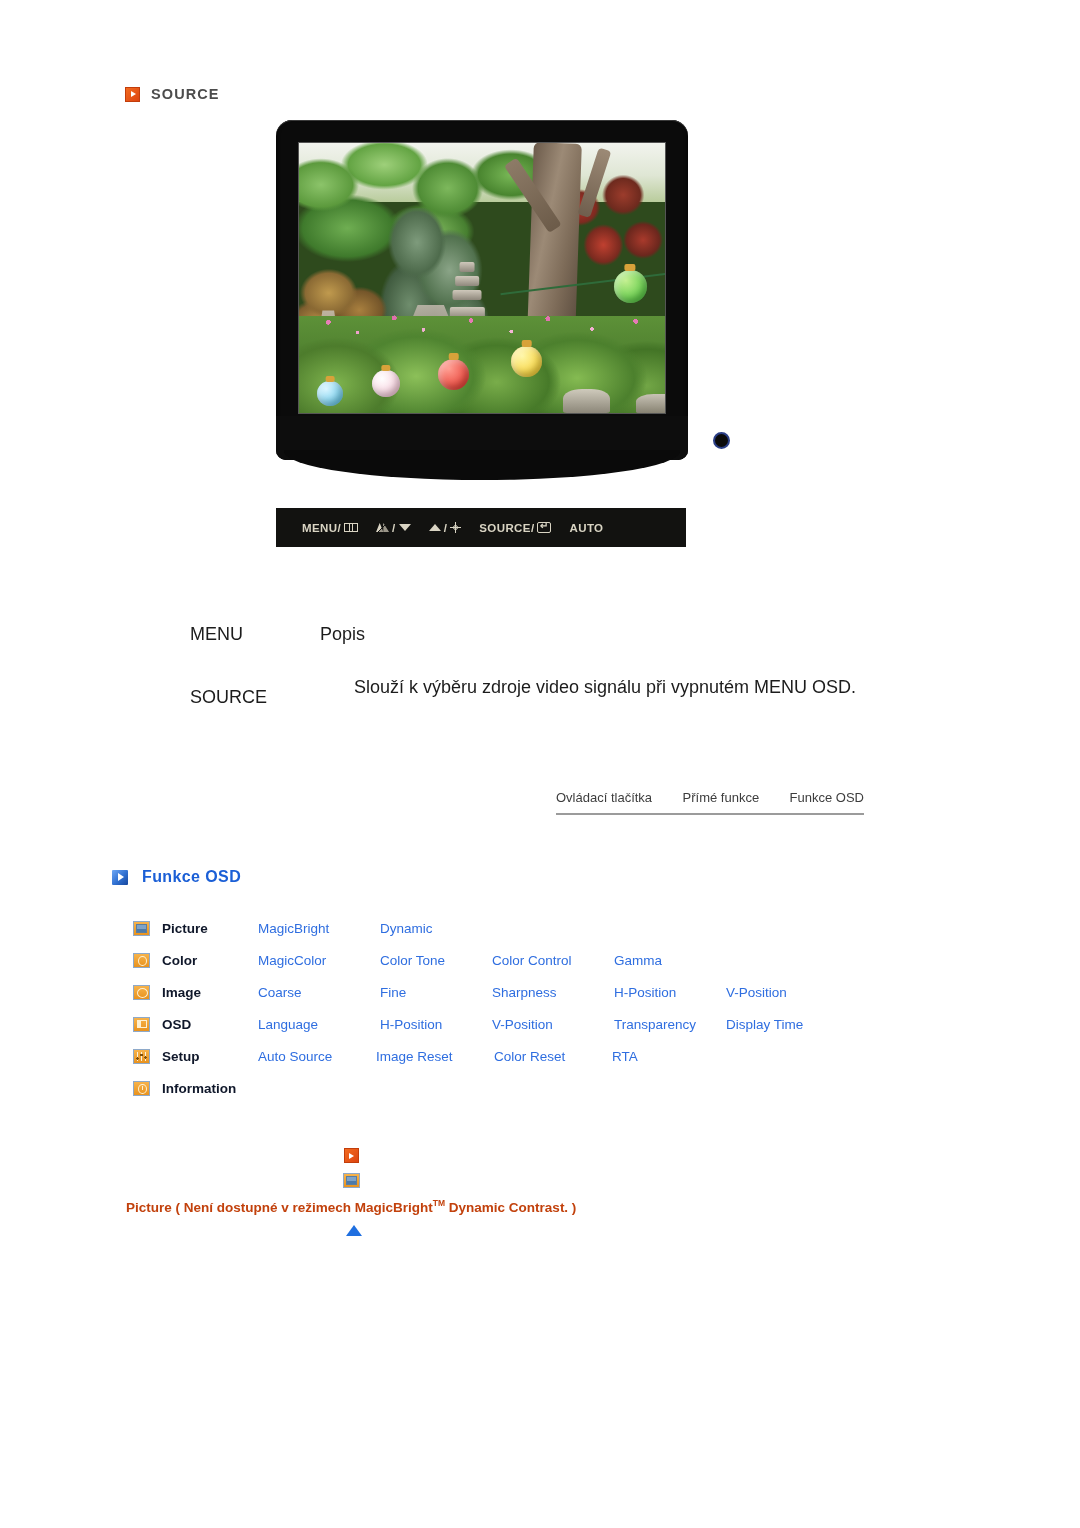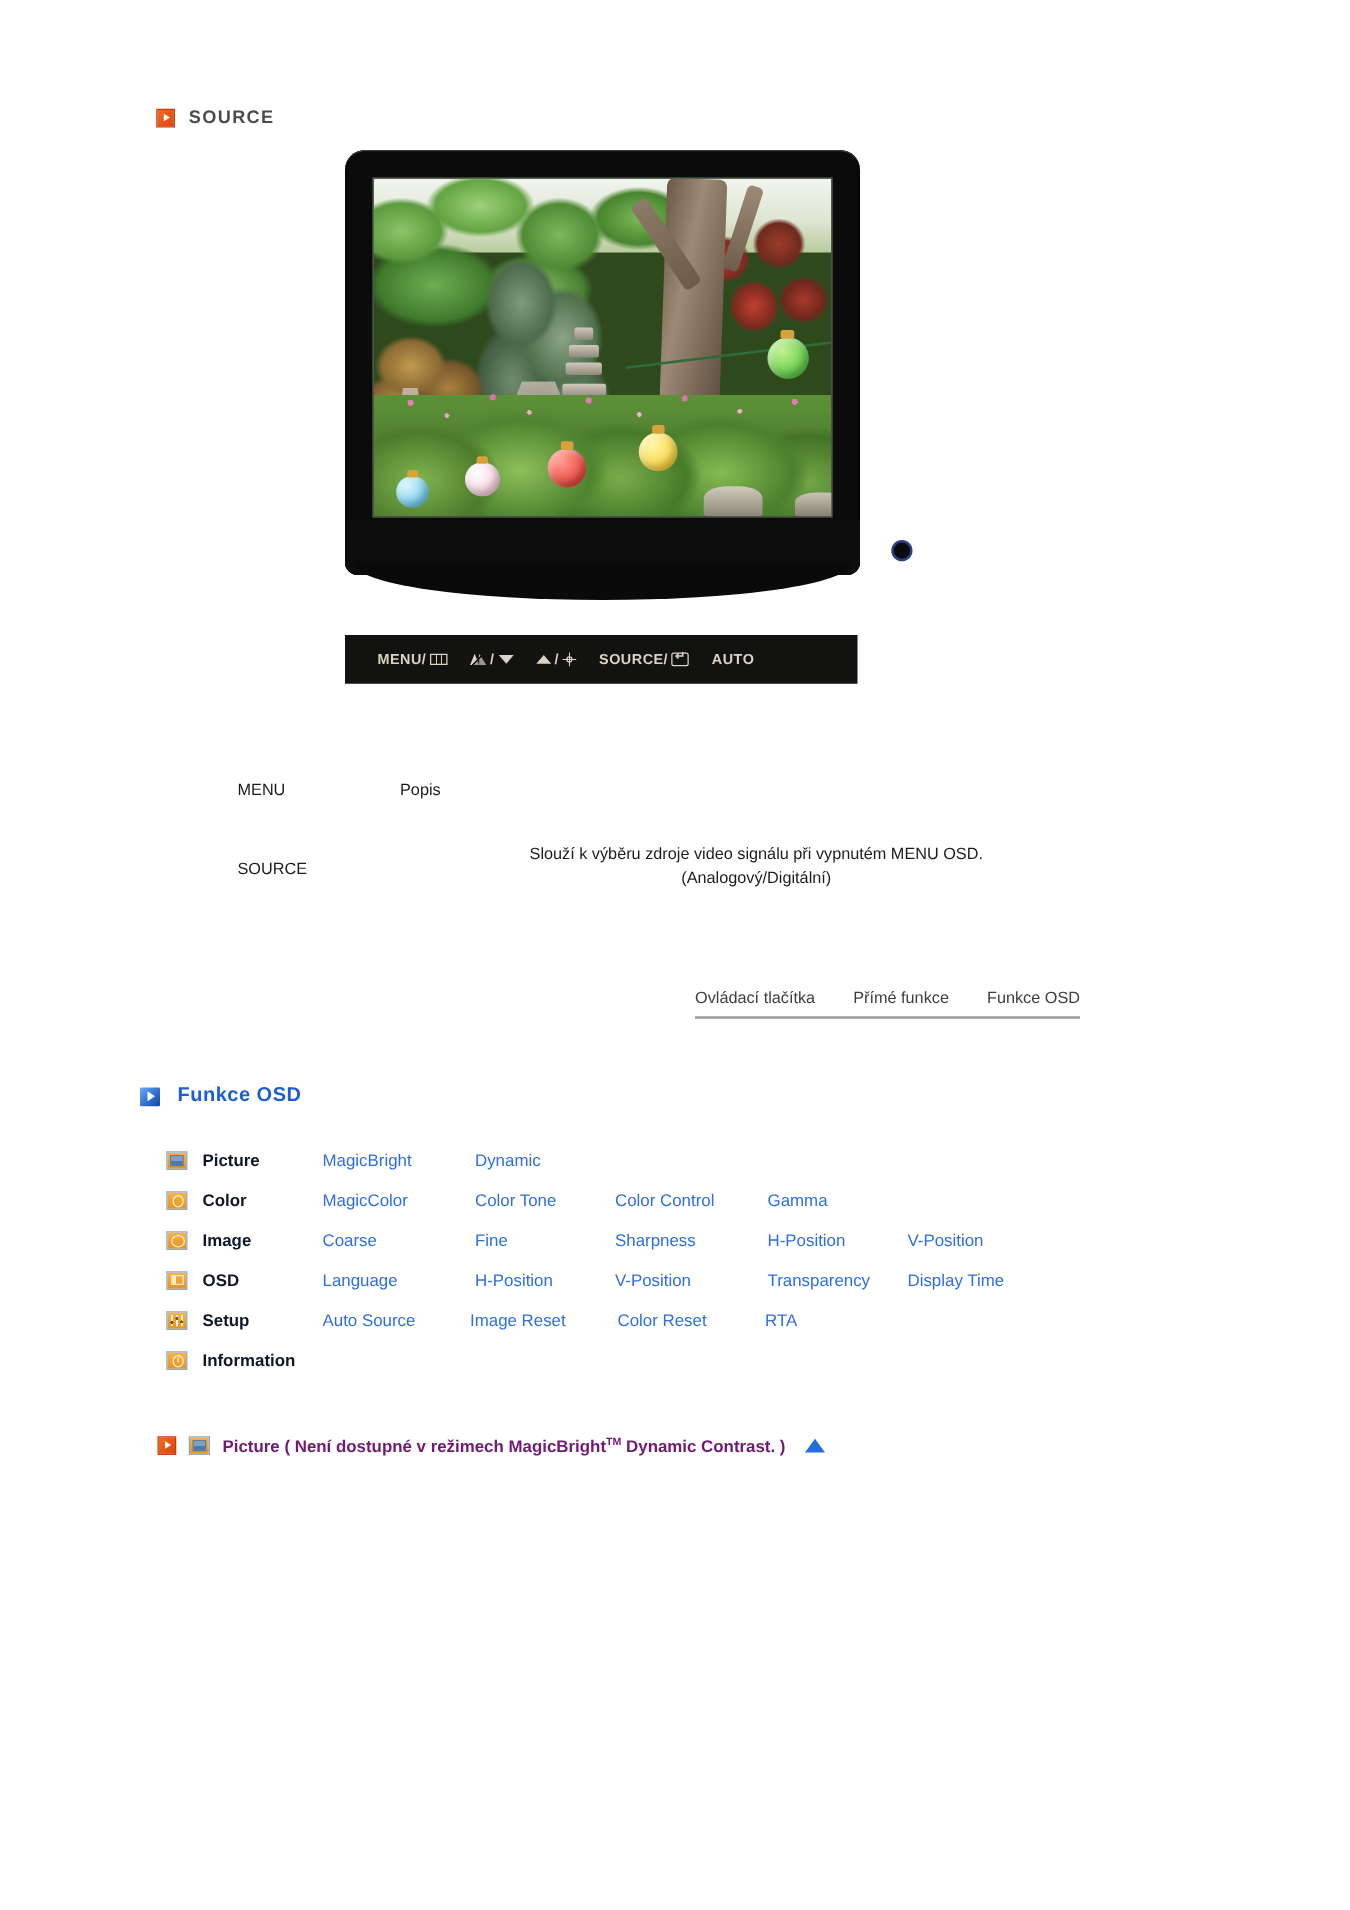--- a/index.html
+++ b/index.html
@@ -328,21 +328,21 @@
     font-size: 10px; color: #d9d4c3; line-height: 12px;
   }
   .slash { color: #d9d4c3; }
 
   
   .desc-table {
     position: absolute;
     left: 190px;
     top: 624px;
     width: 700px;
-    font-size: 13px;
+    font-size: 18px;
     color: #1c1c1c;
   }
   .desc-head {
     display: flex;
     height: 34px;
     align-items: flex-start;
   }
   .desc-head .col-menu { width: 130px; }
   .desc-row {
     display: flex;
@@ -491,21 +491,22 @@
   
   .picture-line {
     position: absolute;
     left: 126px;
     top: 1148px;
     display: flex;
     align-items: center;
     gap: 10px;
     font-size: 13.5px;
     font-weight: bold;
-    color: #701a75;
+    color: #c2410c;
+    flex-direction: column;
   }
   .picture-line .osd-icon { margin-right: 0; }
   .picture-line .txt { white-space: nowrap; }
   .picture-line sup { font-size: 8.5px; vertical-align: super; }
   .arrow-up-blue {
     width: 0; height: 0;
     border-left: 8px solid transparent;
     border-right: 8px solid transparent;
     border-bottom: 11px solid #1f6fe0;
     margin-left: 6px;
@@ -594,21 +595,20 @@
 
 <div class="desc-table">
   <div class="desc-head">
     <div class="col-menu">MENU</div>
     <div class="col-desc">Popis</div>
   </div>
   <div class="desc-row">
     <div class="col-menu">SOURCE</div>
     <div class="col-desc">
       <div>Slouží k výběru zdroje video signálu při vypnutém MENU OSD.</div>
-      <div>(Analogový/Digitální)</div>
     </div>
   </div>
 </div>
 
 <div class="tabbar">
   <span class="tab">Ovládací tlačítka</span>
   <span class="tab">Přímé funkce</span>
   <span class="tab">Funkce OSD</span>
 </div>
 

